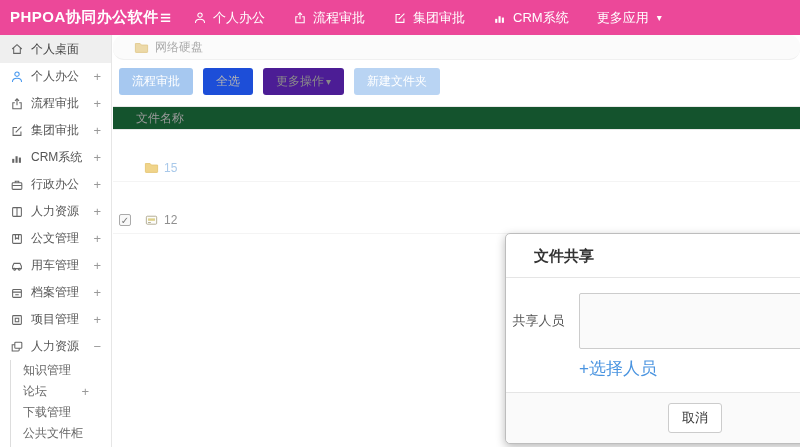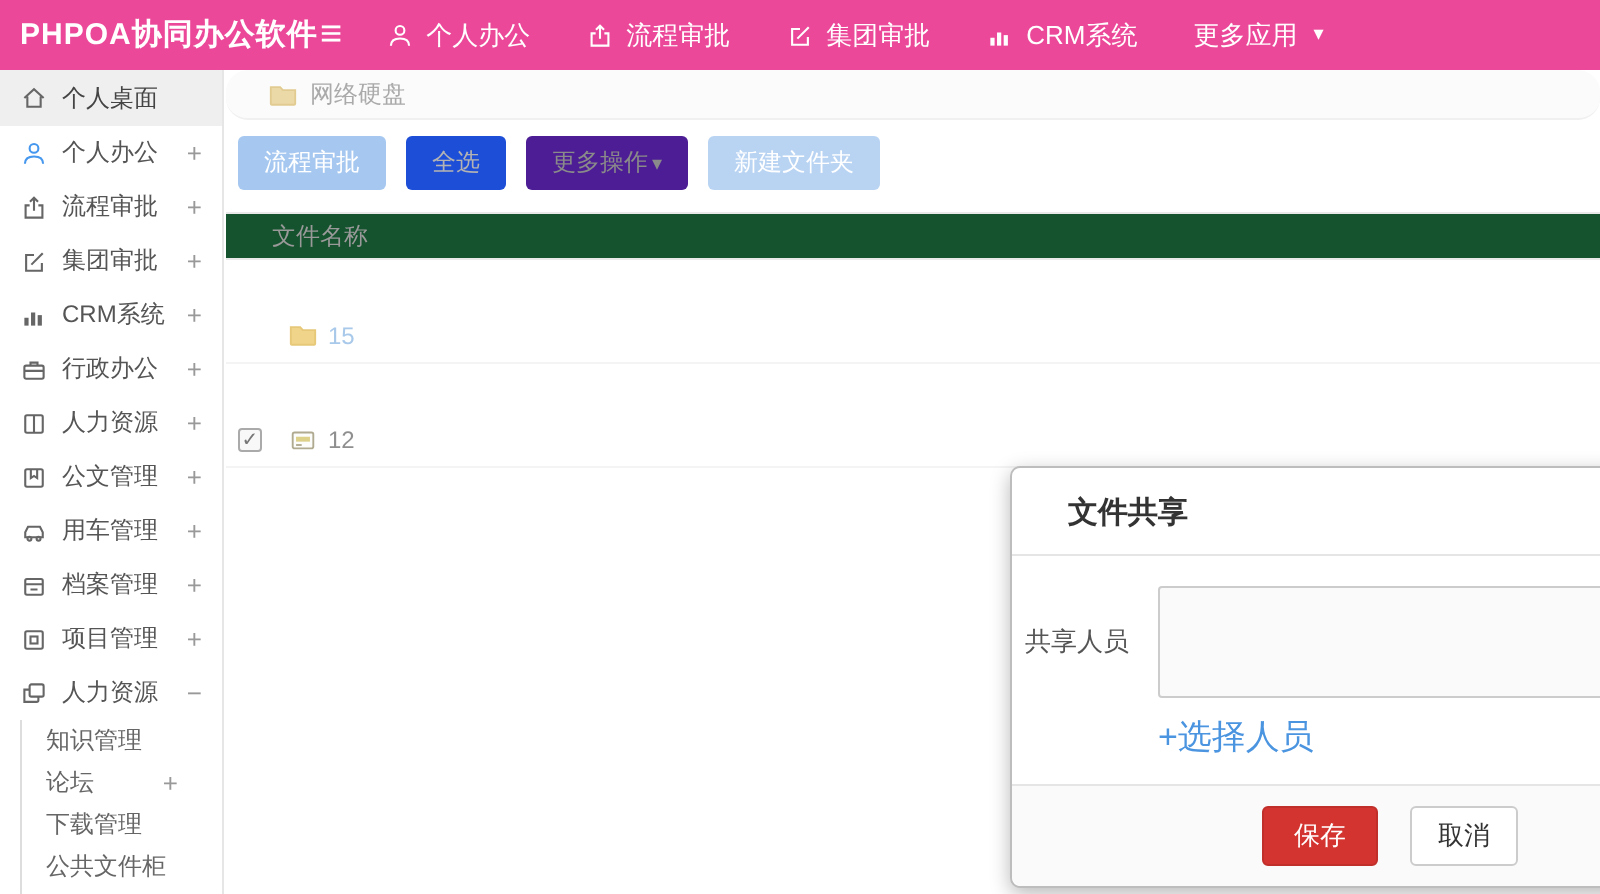--- a/index.html
+++ b/index.html
@@ -307,16 +307,15 @@
 <div class="modal">
   <div class="modal-header">文件共享</div>
   <div class="modal-body">
     <div class="form-row">
       <label class="form-label">共享人员</label>
       <textarea class="share-textarea" style=""></textarea>
     </div>
     <a class="select-link">+选择人员</a>
   </div>
   <div class="modal-footer">
-    <button class="btn-save">保存</button>
     <button class="btn-cancel">取消</button>
   </div>
 </div>
 
 </body></html>

